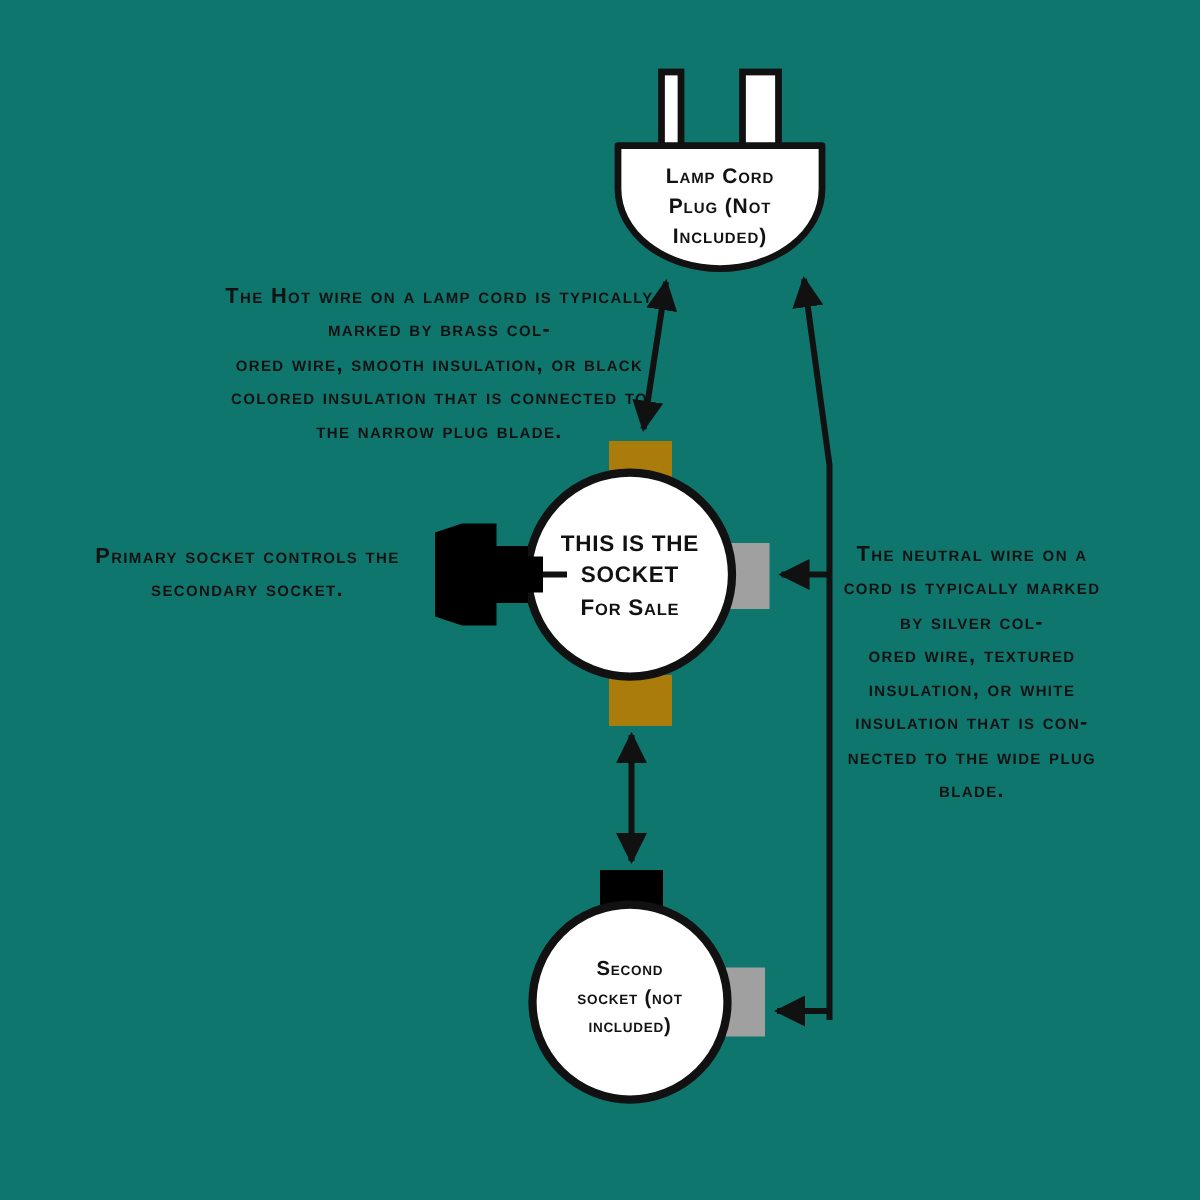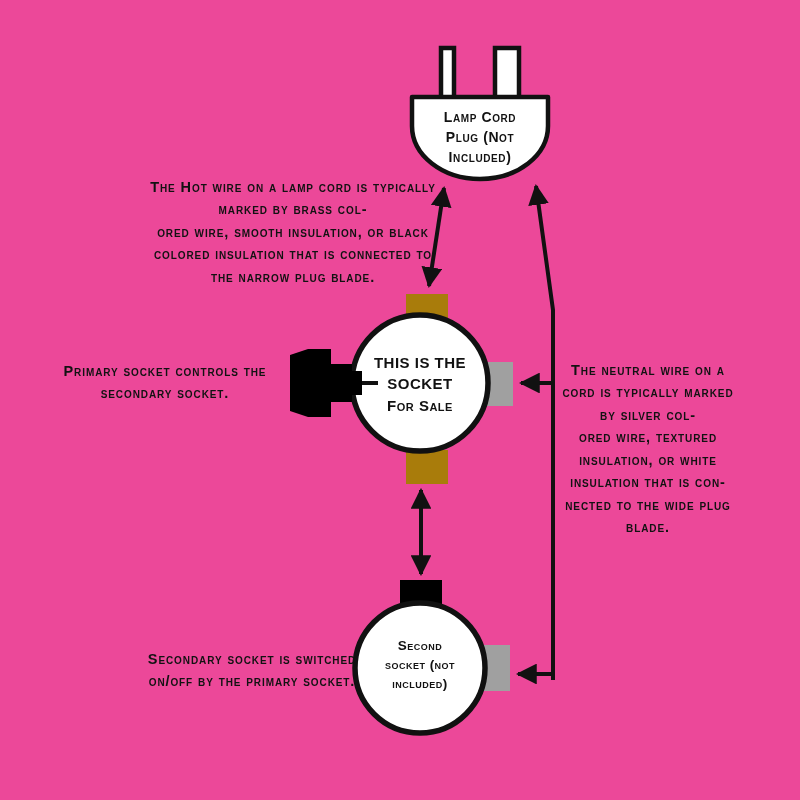--- a/index.html
+++ b/index.html
@@ -7,21 +7,21 @@
     padding: 0;
     background: #ffffff;
   }
   body {
     font-family: "Liberation Sans", sans-serif;
   }
   #stage {
     position: relative;
     width: 800px;
     height: 800px;
-    background: #ec4899;
+    background: #0f766e;
     overflow: hidden;
   }
   #canvas {
     position: absolute;
     left: 0;
     top: 0;
     width: 800px;
     height: 800px;
   }
   .note {
@@ -61,21 +61,21 @@
   }
   #plug-label {
     left: 416px;
     top: 108px;
     width: 128px;
     font-size: 14px;
     letter-spacing: 0.6px;
   }
   #note-hot {
     left: 148px;
-    top: 176px;
+    top: 187px;
     width: 290px;
     text-align: center;
   }
   #note-neutral {
     left: 556px;
     top: 359px;
     width: 184px;
   }
   #note-primary {
     left: 52px;
@@ -153,15 +153,14 @@
 
   <div class="note" id="note-hot">The Hot wire on a lamp cord is typically marked by brass col-
 ored wire, smooth insulation, or black colored insulation that is connected to the narrow plug blade.</div>
 
   <div class="note" id="note-primary">Primary socket controls the secondary socket.</div>
 
   <div class="note" id="note-neutral">The neutral wire on a cord is typically marked by silver col-
 ored wire, textured insulation, or white insulation that is con-
 nected to the wide plug blade.</div>
 
-  <div class="note" id="note-secondary">Secondary socket is switched on/off by the primary socket.</div>
 
 </div>
 
 </body></html>

